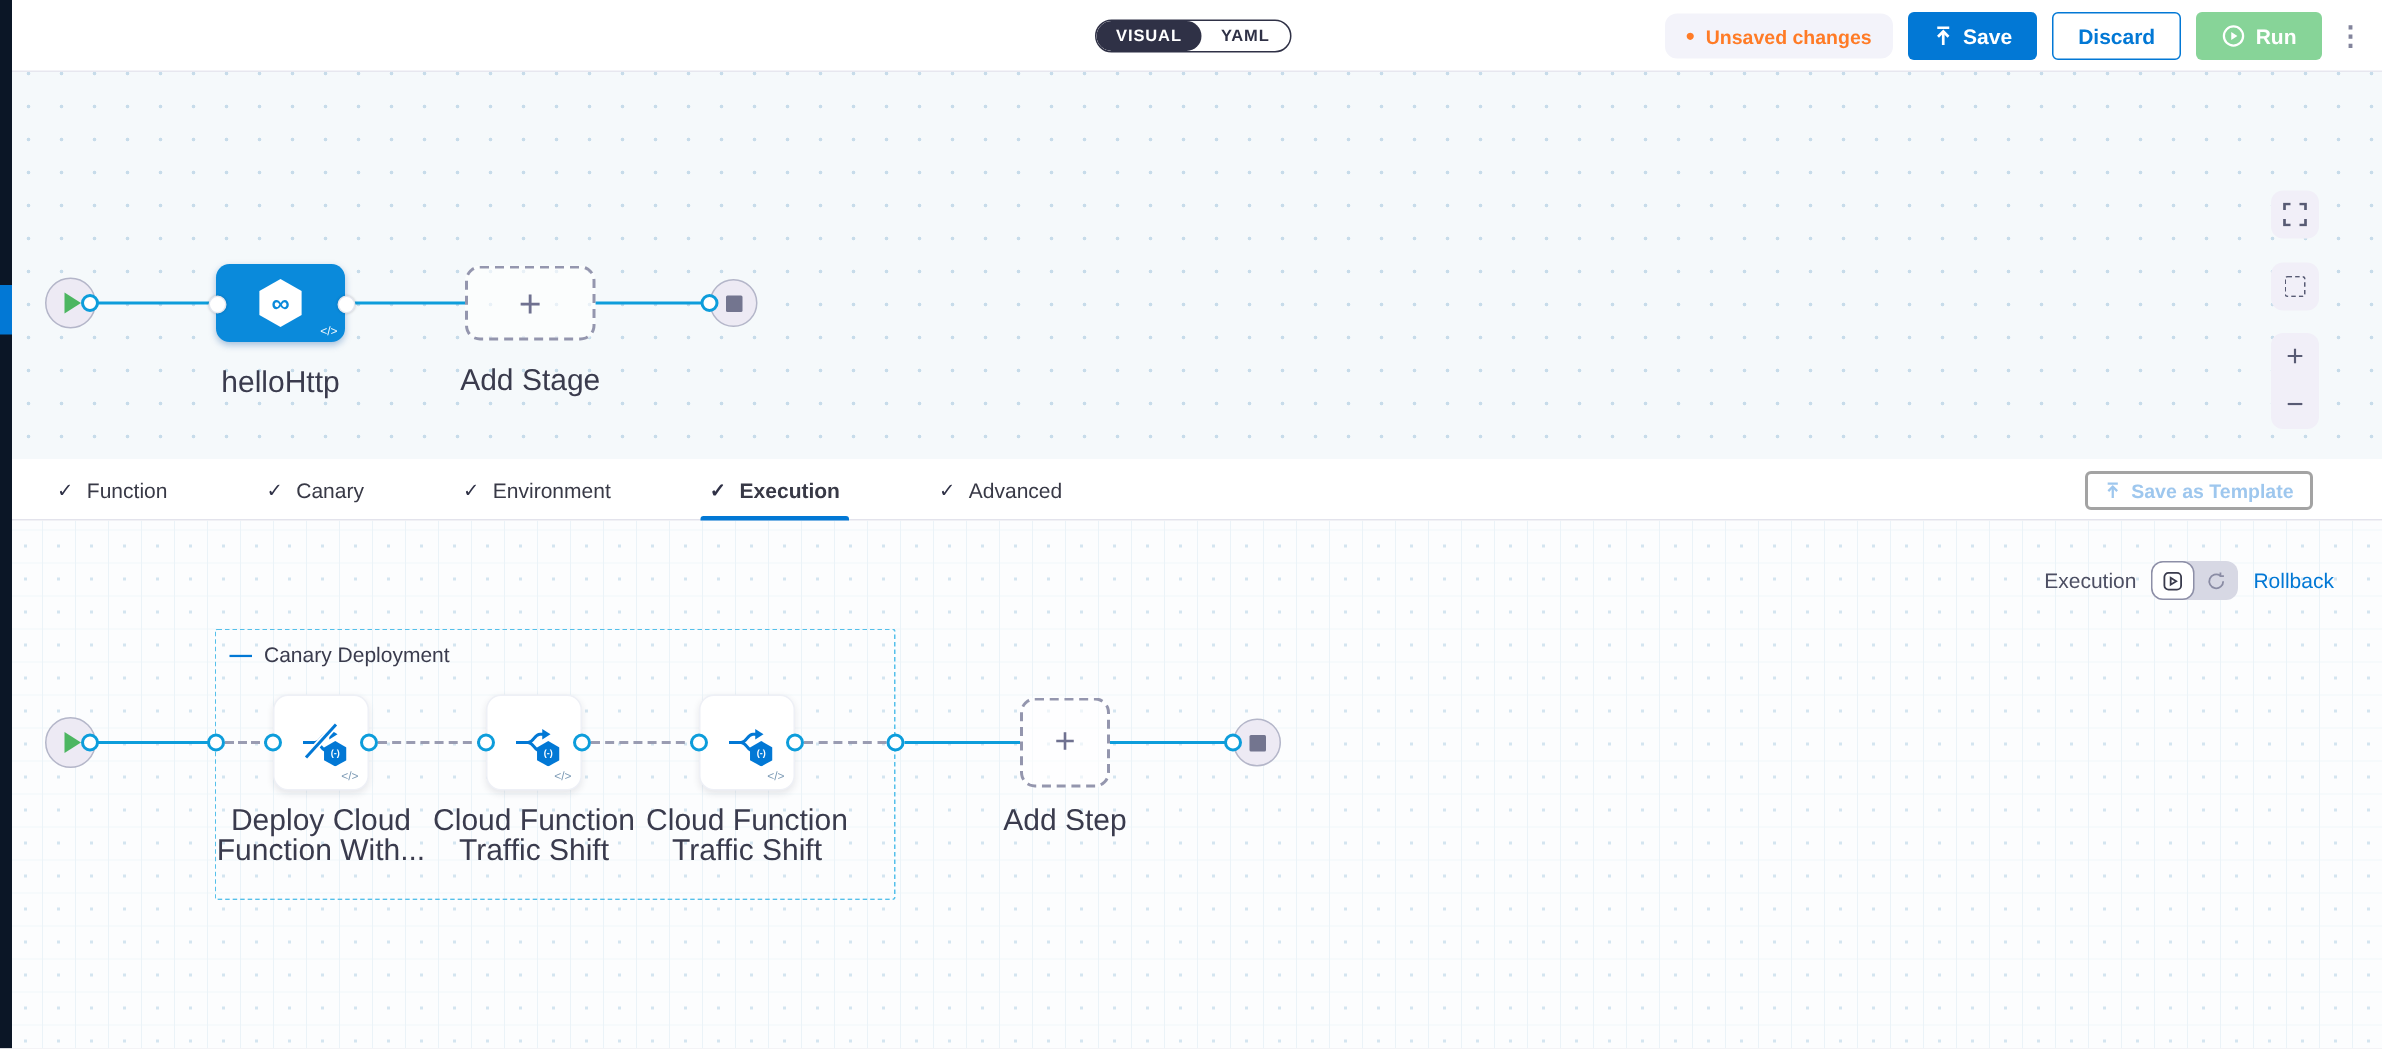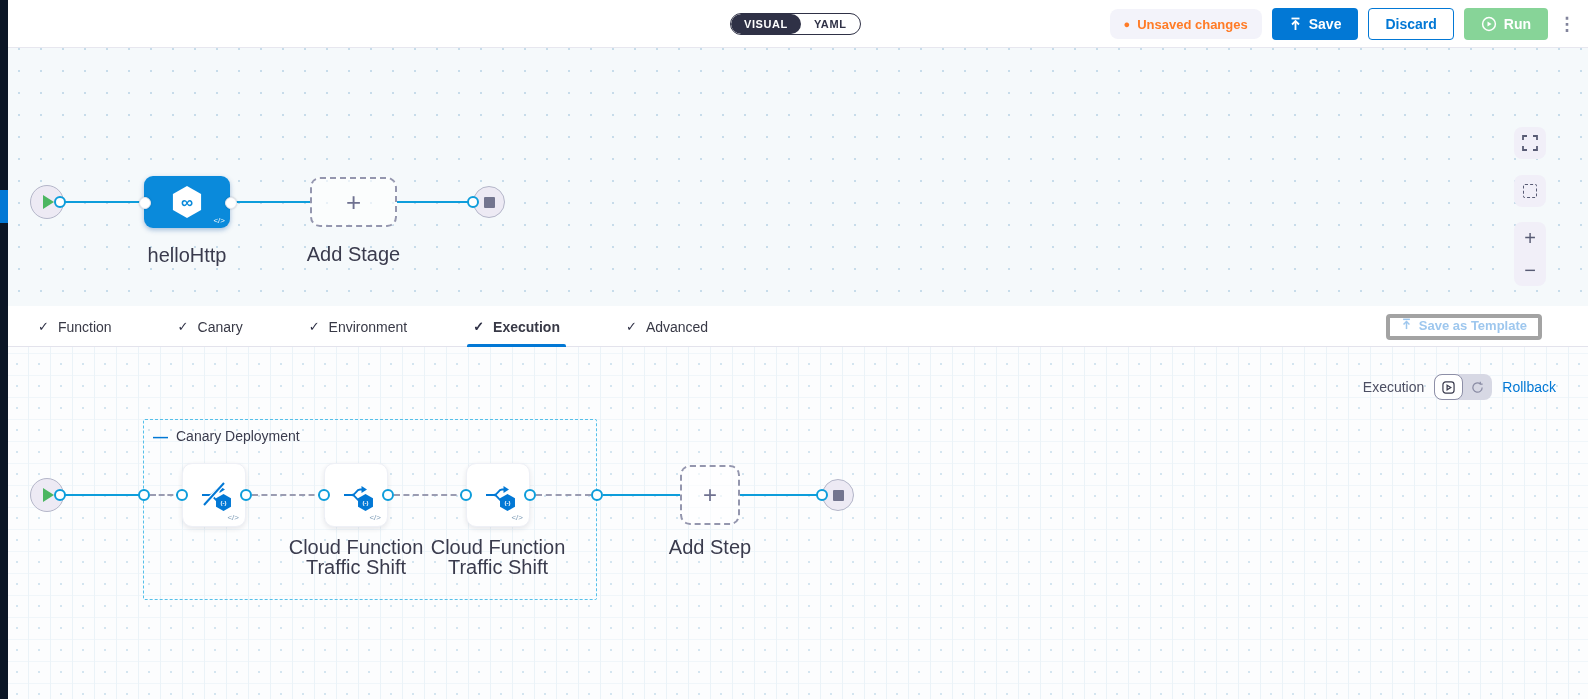--- a/index.html
+++ b/index.html
@@ -93,23 +93,23 @@
   
   .tabbar { position:absolute; left:8px; top:306px; width:1580px; height:41px; background:#fff;
             border-bottom:1px solid #e3e3ec; z-index:40; }
   .tabs { position:absolute; left:28px; top:0; height:41px; display:flex; gap:62px; align-items:center; }
   .tab { position:relative; height:41px; display:flex; align-items:center; gap:9px; font-size:14px;
          color:#383946; cursor:pointer; padding:0 2px; }
   .tab .chk { font-size:13px; color:#2f3146; }
   .tab.active { font-weight:bold; }
   .tab.active::after { content:""; position:absolute; left:-4px; right:-4px; bottom:0; height:3px;
                        background:#0278d5; border-radius:2px 2px 0 0; }
-  .btn-save-template { position:absolute; right:46px; top:8px; height:26px; border:4px solid #a3a3a3;
+  .btn-save-template { position:absolute; right:46px; top:8px; height:26px; border:2px solid #a3a3a3;
                        border-radius:4px; color:#9ec7ee; font-size:13px; font-weight:bold; background:#fff;
-                       display:flex; align-items:flex-start; gap:7px; padding:0 11px; cursor:pointer; }
+                       display:flex; align-items:center; gap:7px; padding:0 11px; cursor:pointer; }
 
   
   .exec-row { position:absolute; right:32px; top:27px; display:flex; align-items:center; gap:10px; z-index:10; }
   .exec-label { font-size:14px; color:#4d4f63; }
   .exec-toggle { width:58px; height:26px; background:#d7d8e4; border-radius:8px; display:flex; }
   .exec-toggle .seg { width:29px; height:26px; display:flex; align-items:center; justify-content:center; cursor:pointer; }
   .exec-toggle .seg.sel { background:#fff; border:1px solid #8d8fa7; border-radius:8px; }
   .rollback-link { font-size:14px; color:#0278d5; font-weight:400; cursor:pointer; }
 
   
@@ -330,20 +330,24 @@
         <path d="M4 16 h8 c4 0 4 5.5 8 5.5 h4" stroke="#0278d5" stroke-width="2"></path>
         <path d="M21.5 7 L27 10.5 L21.5 14 Z" fill="#0278d5"></path>
         <path d="M21.5 18 L27 21.5 L21.5 25 Z" fill="#0278d5"></path>
       </svg>
       <span class="hex badge-hex">
         <span>(-)</span>
       </span>
       <span class="code-tag">&lt;/&gt;</span>
     </div>
 
+    <div class="node-label steplabel" style="left:144px; top:190px; width:140px;">
+      <div>Deploy Cloud</div>
+        <div>Function With...</div>
+    </div>
     <div class="node-label steplabel" style="left:286px; top:190px; width:140px;">
       <div>Cloud Function</div>
         <div>Traffic Shift</div>
     </div>
     <div class="node-label steplabel" style="left:428px; top:190px; width:140px;">
       <div>Cloud Function</div>
         <div>Traffic Shift</div>
     </div>
 
     <div class="hline" style="left:603px; top:146.5px; width:77px;"></div>

